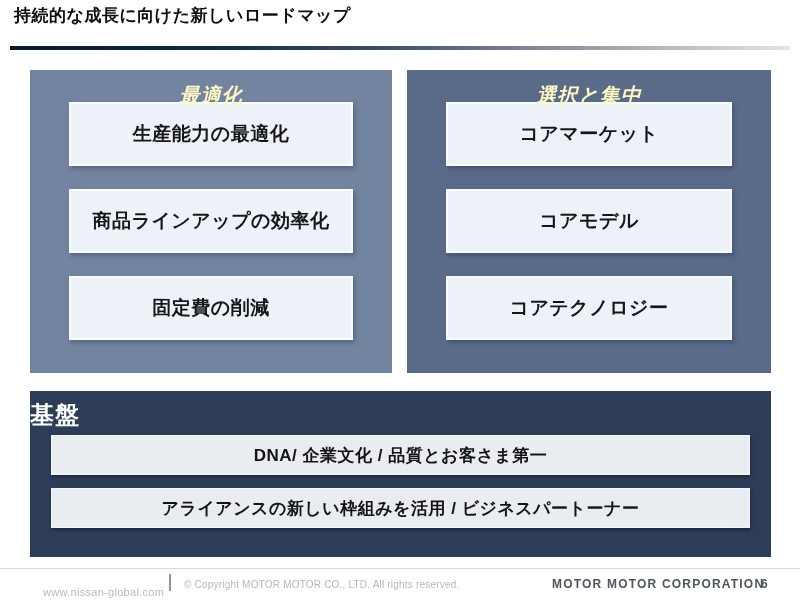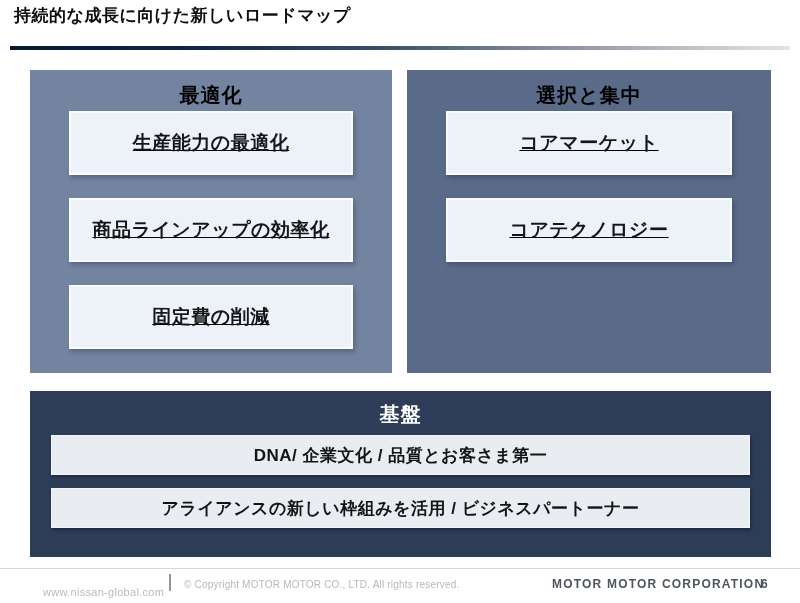--- a/index.html
+++ b/index.html
@@ -33,29 +33,30 @@
   }
   .panel {
     position: absolute;
     top: 70px;
     height: 303px;
     box-sizing: border-box;
   }
   .panel-optimization { left: 30px;  width: 362px; background: #7384a0; }
   .panel-selection    { left: 407px; width: 364px; background: #5a6b89; }
   .panel-header {
-    height: 41px;
+    height: 32px;
     line-height: 50px;
     text-align: center;
-    color: #000000;
+    color: #fef9c3;
     font-size: 20px;
     font-weight: bold;
     letter-spacing: 1px;
+    font-style: italic;
   }
-  .panel-items { padding: 0 39px; text-decoration: underline; }
+  .panel-items { padding: 0 39px; }
   .panel-item {
     height: 64px;
     margin-bottom: 23px;
     background: #edf2f9;
     border: 2px solid #f9fbfe;
     box-shadow: 2px 3px 4px rgba(20, 30, 50, 0.28);
     display: flex;
     align-items: center;
     justify-content: center;
     font-size: 19px;
@@ -69,23 +70,23 @@
     left: 30px;
     top: 391px;
     width: 741px;
     height: 166px;
     background: #2d3c57;
     box-sizing: border-box;
   }
   .foundation-header {
     height: 44px;
     line-height: 47px;
-    text-align: center;
+    text-align: left;
     color: #ffffff;
-    font-size: 20px;
+    font-size: 24px;
     font-weight: bold;
     letter-spacing: 1px;
   }
   .foundation-items { padding: 0 21px; text-align: center; }
   .foundation-item {
     height: 40px;
     margin-bottom: 13px;
     background: #e9edf2;
     border: 1px solid #f3f5f8;
     box-shadow: 1px 2px 3px rgba(0, 0, 0, 0.35);
@@ -142,20 +143,21 @@
       <div class="panel-item">生産能力の最適化</div>
       <div class="panel-item">商品ラインアップの効率化</div>
       <div class="panel-item">固定費の削減</div>
     </div>
   </div>
 
   <div class="panel panel-selection">
     <div class="panel-header">選択と集中</div>
     <div class="panel-items">
       <div class="panel-item">コアマーケット</div>
+      <div class="panel-item">コアモデル</div>
       <div class="panel-item">コアテクノロジー</div>
     </div>
   </div>
 
   <div class="panel-foundation">
     <div class="foundation-header">基盤</div>
     <div class="foundation-items">
       <div class="foundation-item">DNA/ 企業文化 / 品質とお客さま第一</div>
       <div class="foundation-item">アライアンスの新しい枠組みを活用 / ビジネスパートーナー</div>
     </div>

